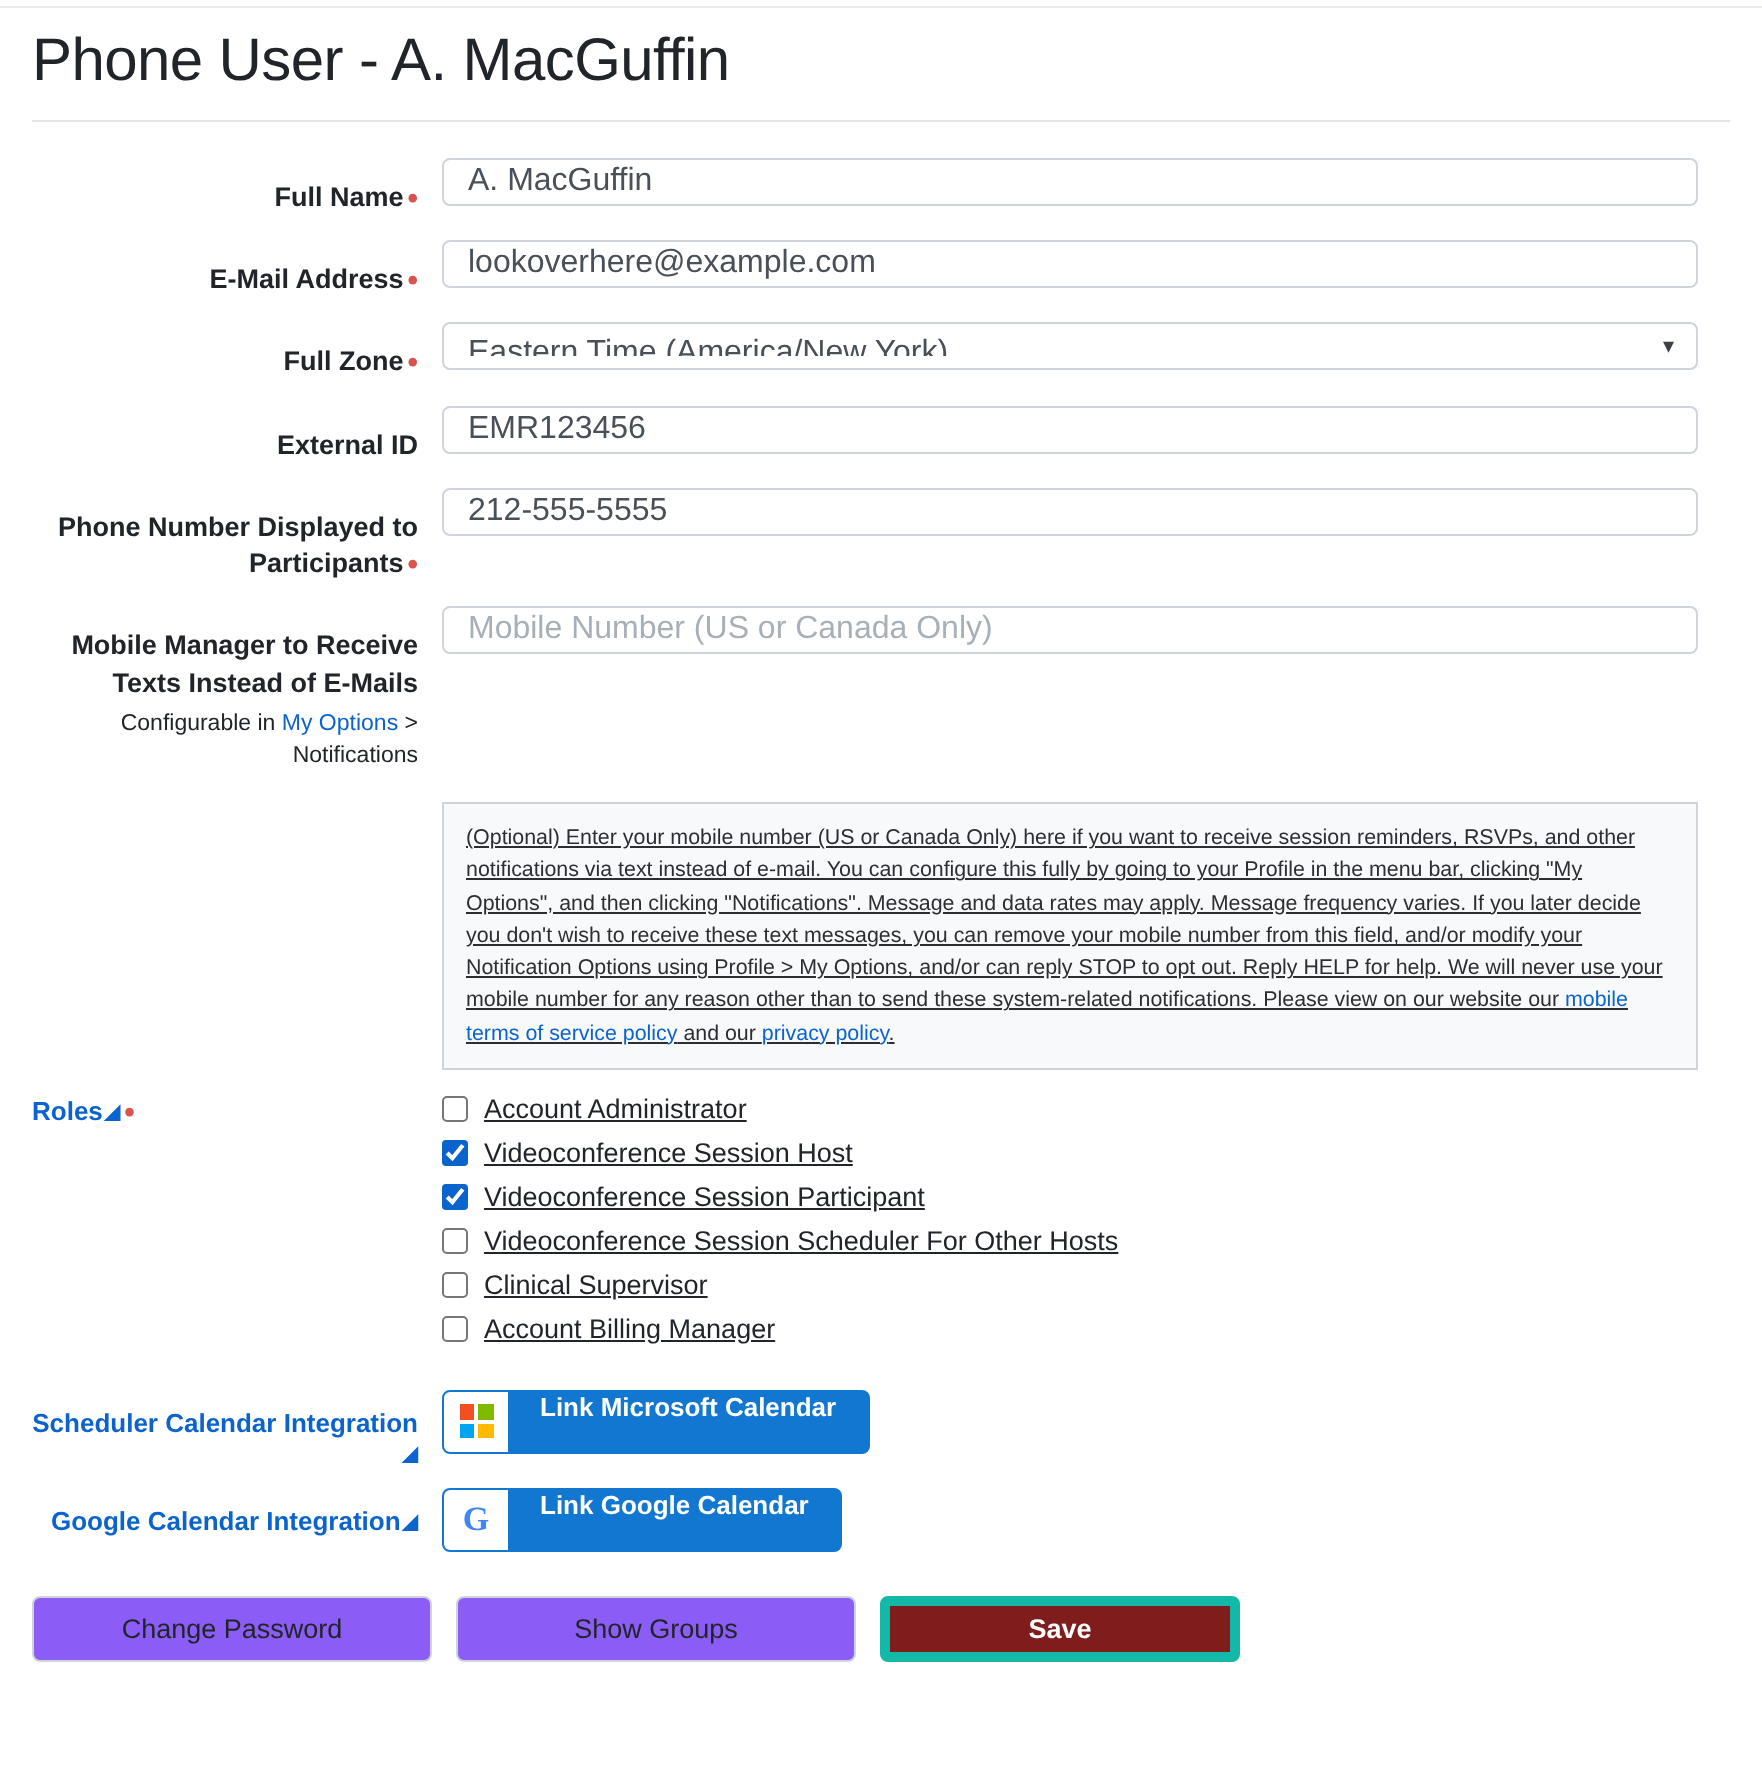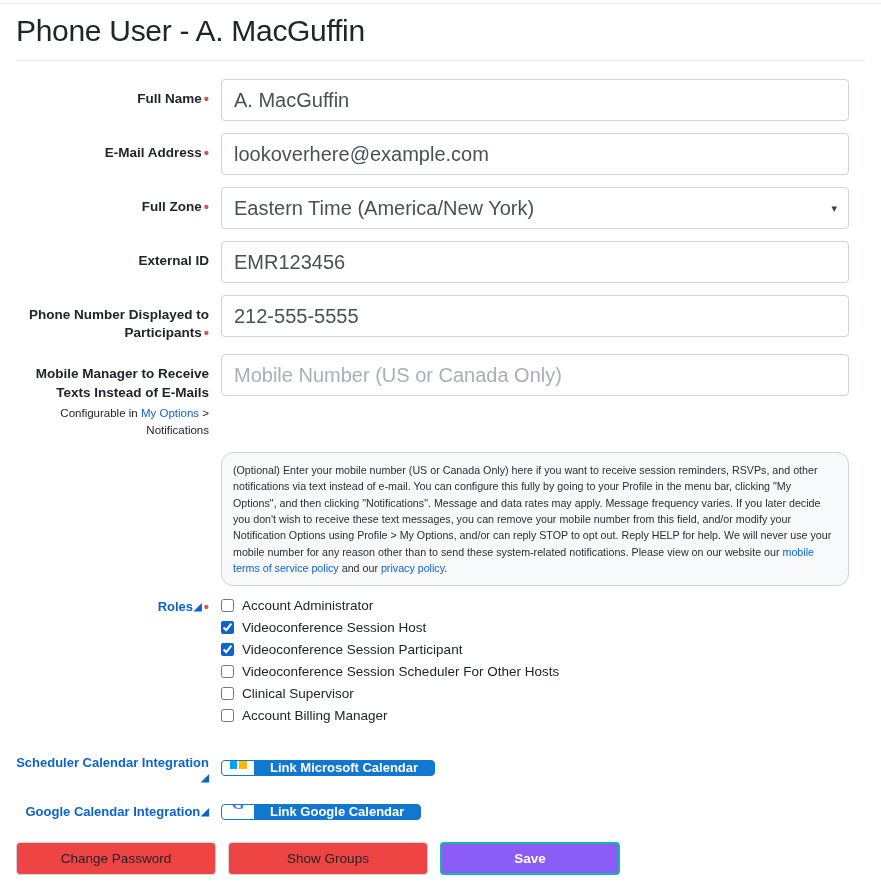--- a/index.html
+++ b/index.html
@@ -63,23 +63,23 @@
   .req {
     color: #d9534f;
     font-size: 15px;
     line-height: 0;
     position: relative;
     top: 1px;
     margin-left: 2px;
   }
   input.text, select.select {
     width: 100%;
-    height: 42px;
+    height: 24px;
     padding: 6px 12px;
-    font-size: 20px;
+    font-size: 16px;
     font-family: "Liberation Sans", sans-serif;
     color: #495057;
     background: #fff;
     border: 1px solid #ced4da;
     border-radius: 4px;
     outline: none;
   }
   input.text::placeholder { color: #a8b0b7; }
   select.select {
     appearance: none;
@@ -102,32 +102,32 @@
     font-size: 11.5px;
     font-weight: normal;
     line-height: 1.45;
     color: #212529;
     margin-top: 3px;
   }
   .sublabel a { color: #0b63ce; text-decoration: none; }
   .helpbox {
     border: 1px solid #ced4da;
     background: #f8f9fa;
-    border-radius: 12px;
+    border-radius: 0;
     padding: 9px 11px;
     font-size: 10.7px;
     line-height: 1.52;
     color: #2b2f33;
     margin-top: 2px;
+    text-decoration: underline;
   }
   .helpbox a { color: #0b63ce; text-decoration: none; }
   .roles-label {
     width: 205px;
     flex: 0 0 205px;
-    text-align: right;
     padding-right: 12px;
     padding-top: 1px;
     font-size: 13px;
     font-weight: bold;
     color: #0b63ce;
   }
   .ext-icon {
     display: inline-block;
     font-size: 10px;
     margin-left: 1px;
@@ -140,35 +140,35 @@
     margin-bottom: 7px;
     font-size: 13.5px;
     color: #212529;
   }
   .role-item input[type=checkbox] {
     width: 13px;
     height: 13px;
     margin: 0 8px 0 0;
     accent-color: #0b63ce;
   }
-  .role-item label { cursor: pointer; }
+  .role-item label { cursor: pointer; text-decoration: underline; }
   .int-label {
     width: 205px;
     flex: 0 0 205px;
     text-align: right;
     padding-right: 12px;
     padding-top: 9px;
     font-size: 13px;
     font-weight: bold;
     color: #0b63ce;
   }
   .link-btn {
     display: inline-flex;
-    align-items: flex-end;
-    height: 16px;
+    align-items: flex-start;
+    height: 32px;
     background: #1277d1;
     border: 1px solid #1277d1;
     border-radius: 4px;
     overflow: hidden;
     padding: 0;
     cursor: pointer;
   }
   .link-btn .logo {
     width: 32px;
     height: 30px;
@@ -207,34 +207,34 @@
   .footer {
     display: flex;
     align-items: center;
     gap: 12px;
     padding: 12px 16px 22px 16px;
   }
   .btn-outline {
     flex: 0 0 auto;
     min-width: 200px;
     height: 33px;
-    background: #ef4444;
+    background: #8b5cf6;
     border: 1px solid #ced4da;
     border-radius: 4px;
     font-size: 13.5px;
     color: #212529;
     cursor: pointer;
     font-family: "Liberation Sans", sans-serif;
   }
   .btn-primary {
     flex: 0 0 auto;
     min-width: 180px;
     height: 33px;
-    background: #8b5cf6;
-    border: 2px solid #14b8a6;
+    background: #7f1d1d;
+    border: 5px solid #14b8a6;
     border-radius: 4px;
     font-size: 13.5px;
     font-weight: bold;
     color: #fff;
     cursor: pointer;
     font-family: "Liberation Sans", sans-serif;
   }
   .spacer-row { height: 4px; }
 </style>
 </head>

